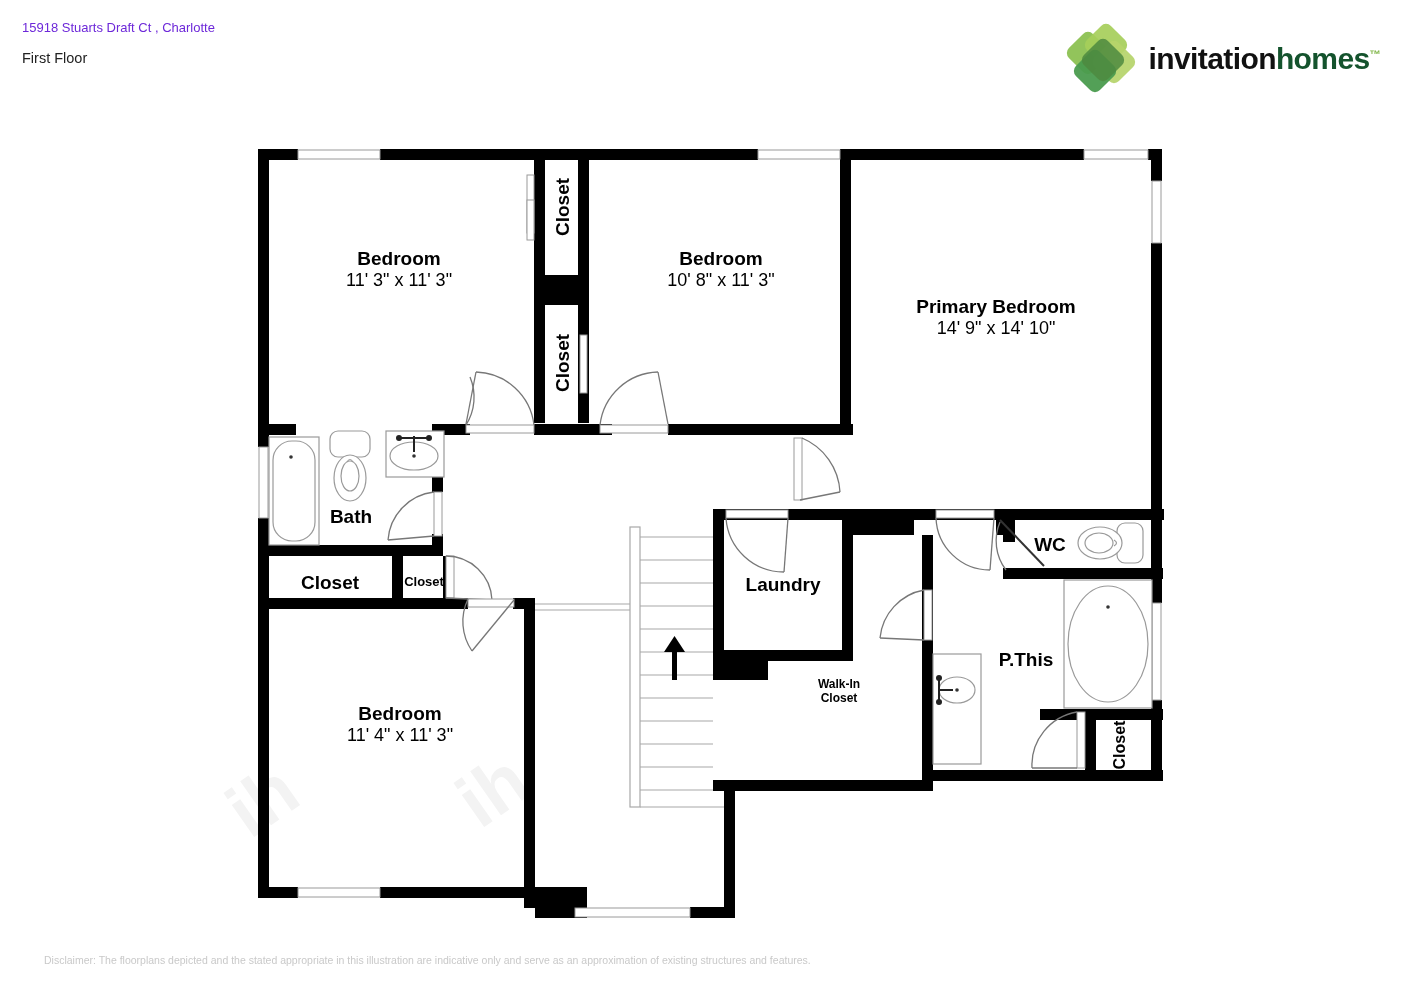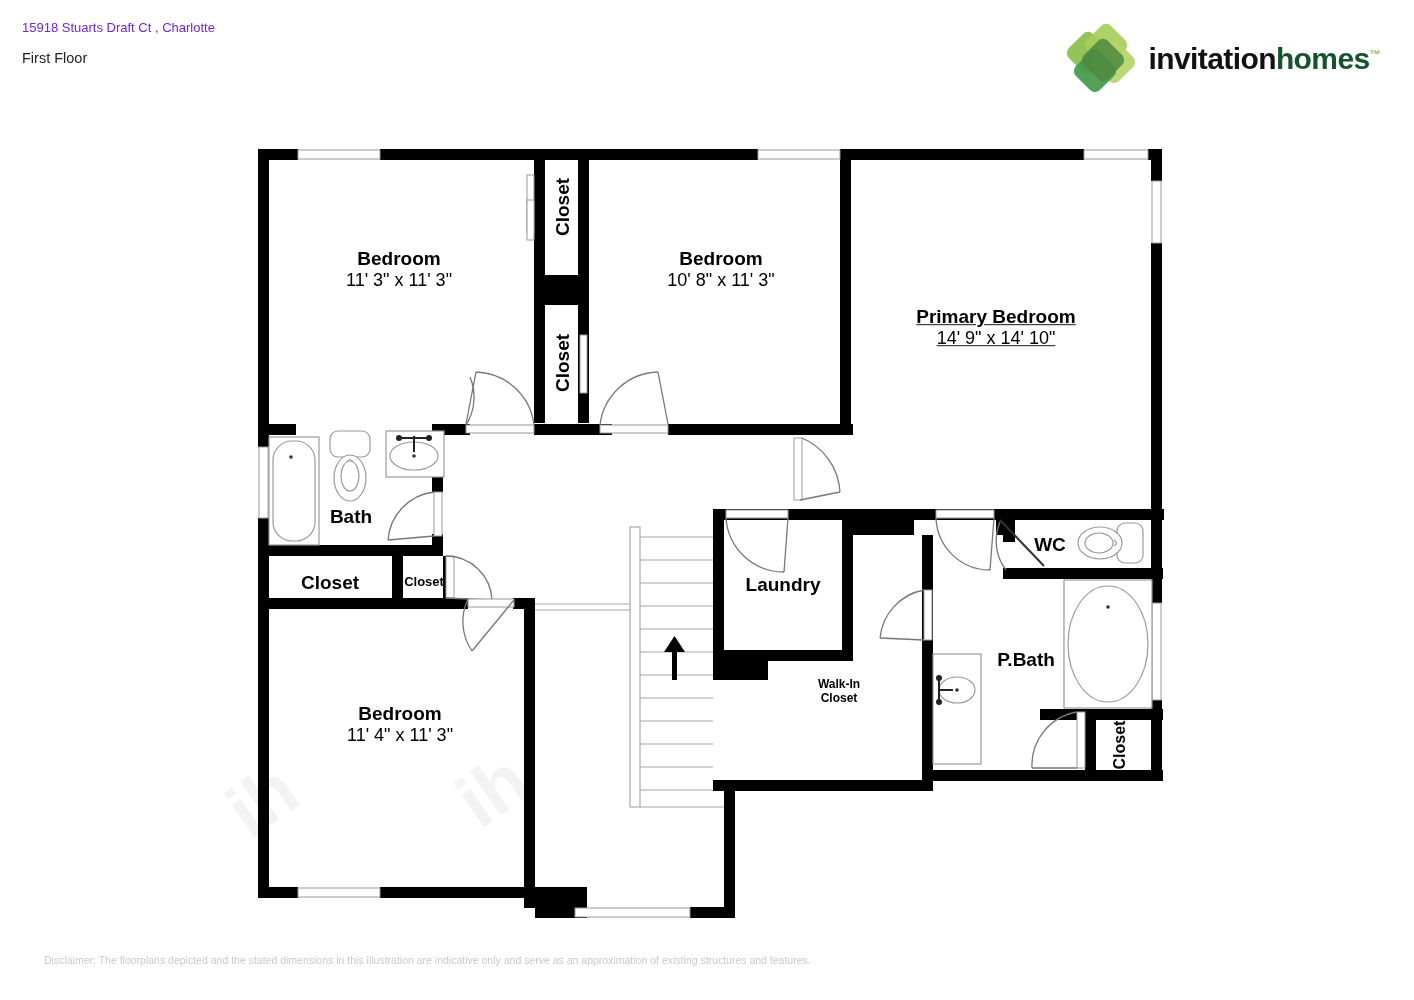--- a/index.html
+++ b/index.html
@@ -327,21 +327,21 @@
 <div class="lbl" style="left:399px;top:270px;transform:translate(-50%,-50%);">
   <div class="nm" style="font-size:19px;">Bedroom</div>
   <div class="dim" style="font-size:18px;">11' 3" x 11' 3"</div>
 </div>
 
 <div class="lbl" style="left:721px;top:270px;transform:translate(-50%,-50%);">
   <div class="nm" style="font-size:19px;">Bedroom</div>
   <div class="dim" style="font-size:18px;">10' 8" x 11' 3"</div>
 </div>
 
-<div class="lbl" style="left:996px;top:328px;transform:translate(-50%,-50%);text-decoration:underline;">
+<div class="lbl" style="left:996px;top:318px;transform:translate(-50%,-50%);">
   <div class="nm" style="font-size:19px;">Primary Bedroom</div>
   <div class="dim" style="font-size:18px;">14' 9" x 14' 10"</div>
 </div>
 
 <div class="lbl" style="left:400px;top:725px;transform:translate(-50%,-50%);">
   <div class="nm" style="font-size:19px;">Bedroom</div>
   <div class="dim" style="font-size:18px;">11' 4" x 11' 3"</div>
 </div>
 
 <div class="lbl" style="left:351px;top:517px;transform:translate(-50%,-50%);">
@@ -371,22 +371,22 @@
 <div class="lbl" style="left:839px;top:691px;transform:translate(-50%,-50%);">
   <div class="nm" style="font-size:12px;white-space:pre;">Walk-In
 Closet</div>
 </div>
 
 <div class="lbl" style="left:1050px;top:545px;transform:translate(-50%,-50%);">
   <div class="nm" style="font-size:19px;">WC</div>
 </div>
 
 <div class="lbl" style="left:1026px;top:660px;transform:translate(-50%,-50%);">
-  <div class="nm" style="font-size:19px;">P.Bath</div>
+  <div class="nm" style="font-size:19px;">P.This</div>
 </div>
 
 <div class="lbl rot" style="left:1120px;top:745px;transform:translate(-50%,-50%) rotate(-90deg);">
   <div class="nm" style="font-size:16px;">Closet</div>
 </div>
 
 <div id="disclaimer">
-  <div>Disclaimer: The floorplans depicted and the stated dimensions in this illustration are indicative only and serve as an approximation of existing structures and features.</div>
+  <div>Disclaimer: The floorplans depicted and the stated appropriate in this illustration are indicative only and serve as an approximation of existing structures and features.</div>
 </div>
 
 </body></html>

